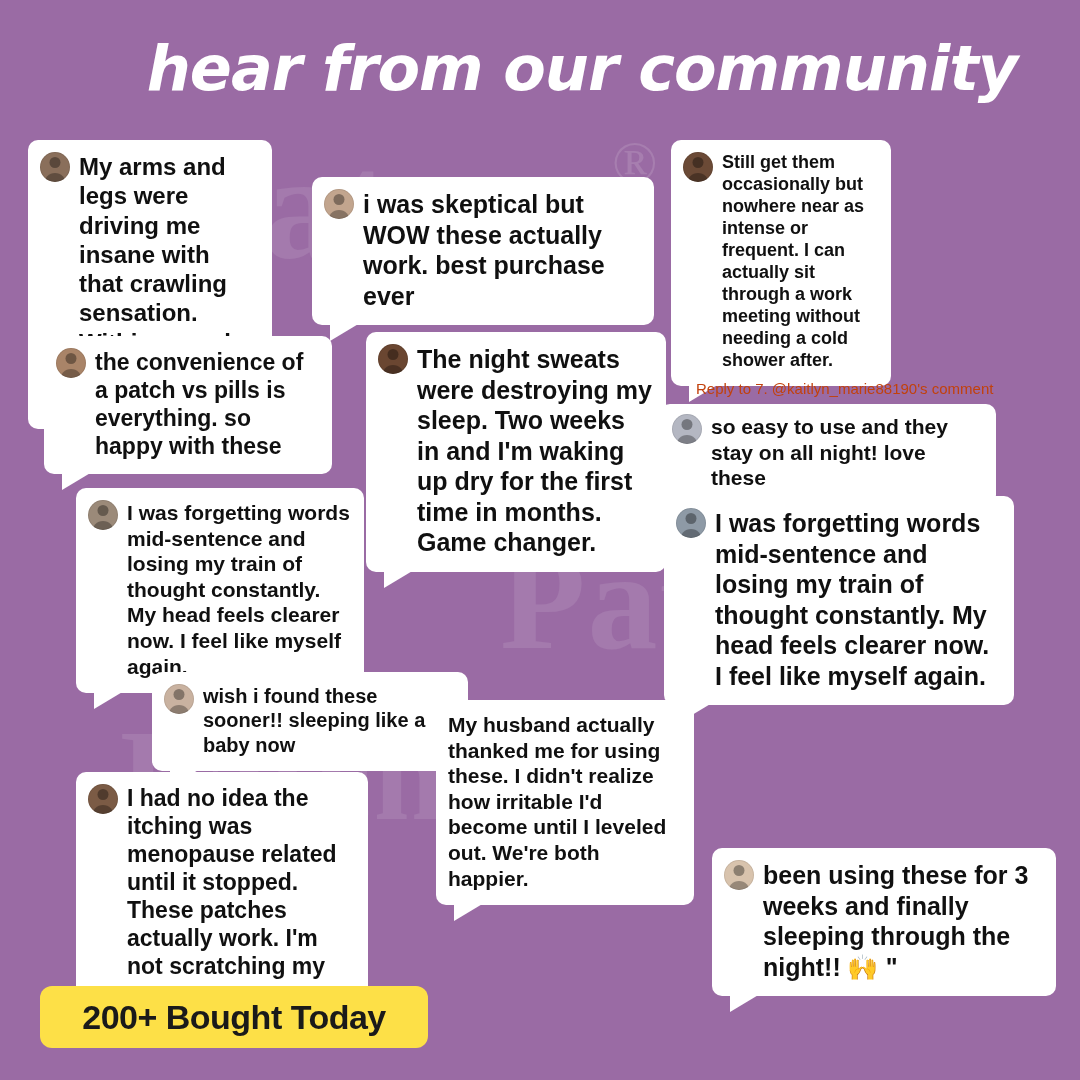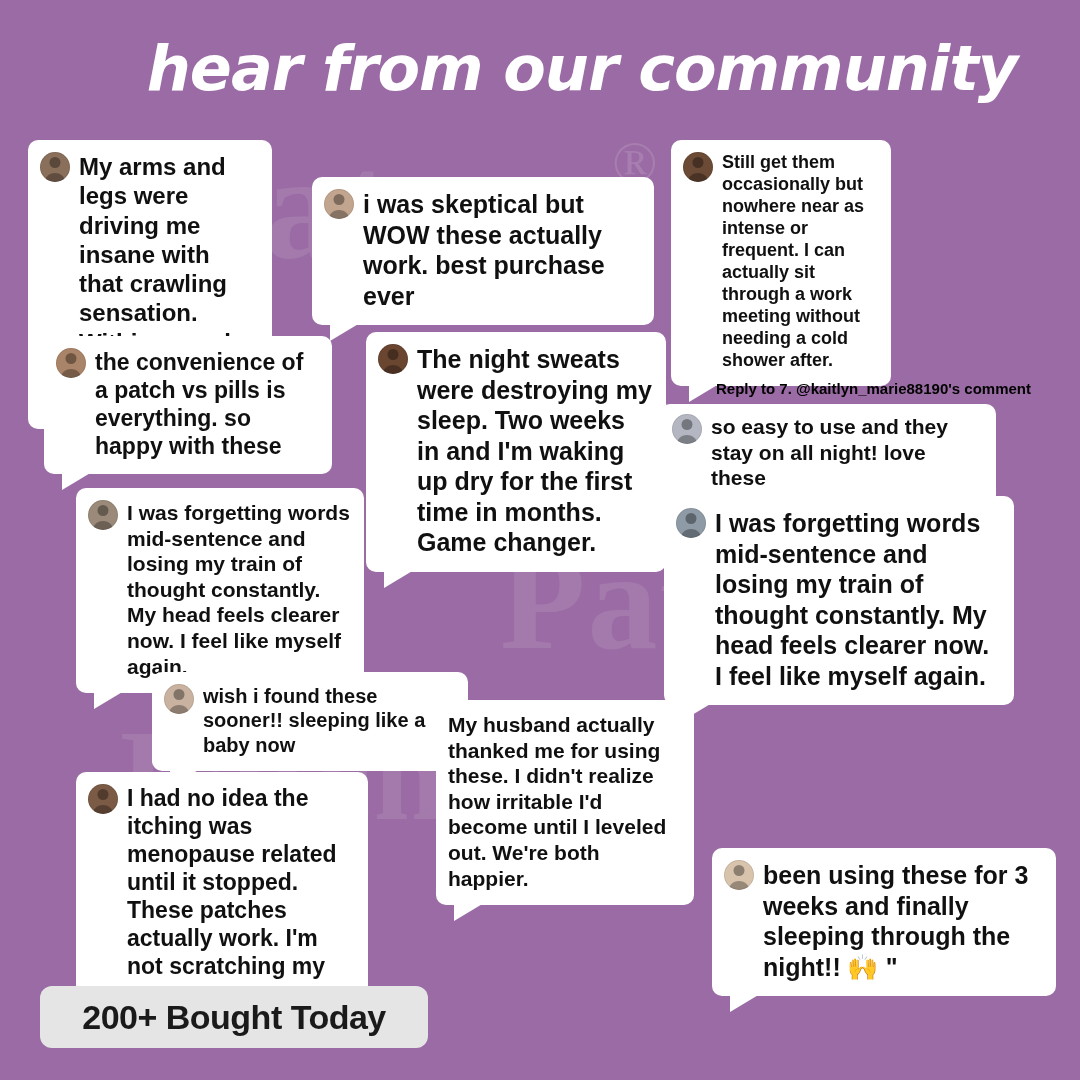--- a/index.html
+++ b/index.html
@@ -123,26 +123,25 @@
   .a8 { background: #8e9aa6; }
   .a9 { background: #c9b2a0; }
   .a11 { background: #7b5b45; }
   .a12 { background: #d8c3ad; }
   .text { display: block; }
 
   .reply-label {
     position: absolute;
     top: -24px;
     left: 36px;
-    color: #000000;
+    color: #c2410c;
     font-size: 15px;
-    font-weight: 700;
+    font-weight: 400;
     white-space: nowrap;
     font-family: "Liberation Sans", sans-serif;
-    margin-left: 20px;
   }
 
   
   #b1  { left: 28px;  top: 140px; width: 244px; font-size: 24px; }
   #b2  { left: 312px; top: 152px; width: 342px; font-size: 25px; margin-top: 25px; }
   #b3  { left: 671px; top: 140px; width: 220px; font-size: 18px; }
   #b4  { left: 44px;  top: 304px; width: 288px; font-size: 23px; margin-top: 32px; }
   #b5  { left: 366px; top: 332px; width: 300px; font-size: 25px; }
   #b6  { left: 660px; top: 404px; width: 336px; font-size: 21px; padding-top: 10px; }
   #b7  { left: 76px;  top: 488px; width: 288px; font-size: 21px; }
@@ -152,21 +151,21 @@
   #b11 { left: 76px;  top: 772px; width: 292px; font-size: 23px; }
   #b12 { left: 712px; top: 848px; width: 344px; font-size: 25px; }
 
   
   .pill {
     position: absolute;
     left: 40px;
     top: 986px;
     width: 388px;
     height: 62px;
-    background: #e5e5e5;
+    background: #fde047;
     border-radius: 12px;
     display: flex;
     align-items: center;
     justify-content: center;
     color: #1a1a1a;
     font-size: 34px;
     font-weight: 700;
     letter-spacing: -0.5px;
   }
 </style>

